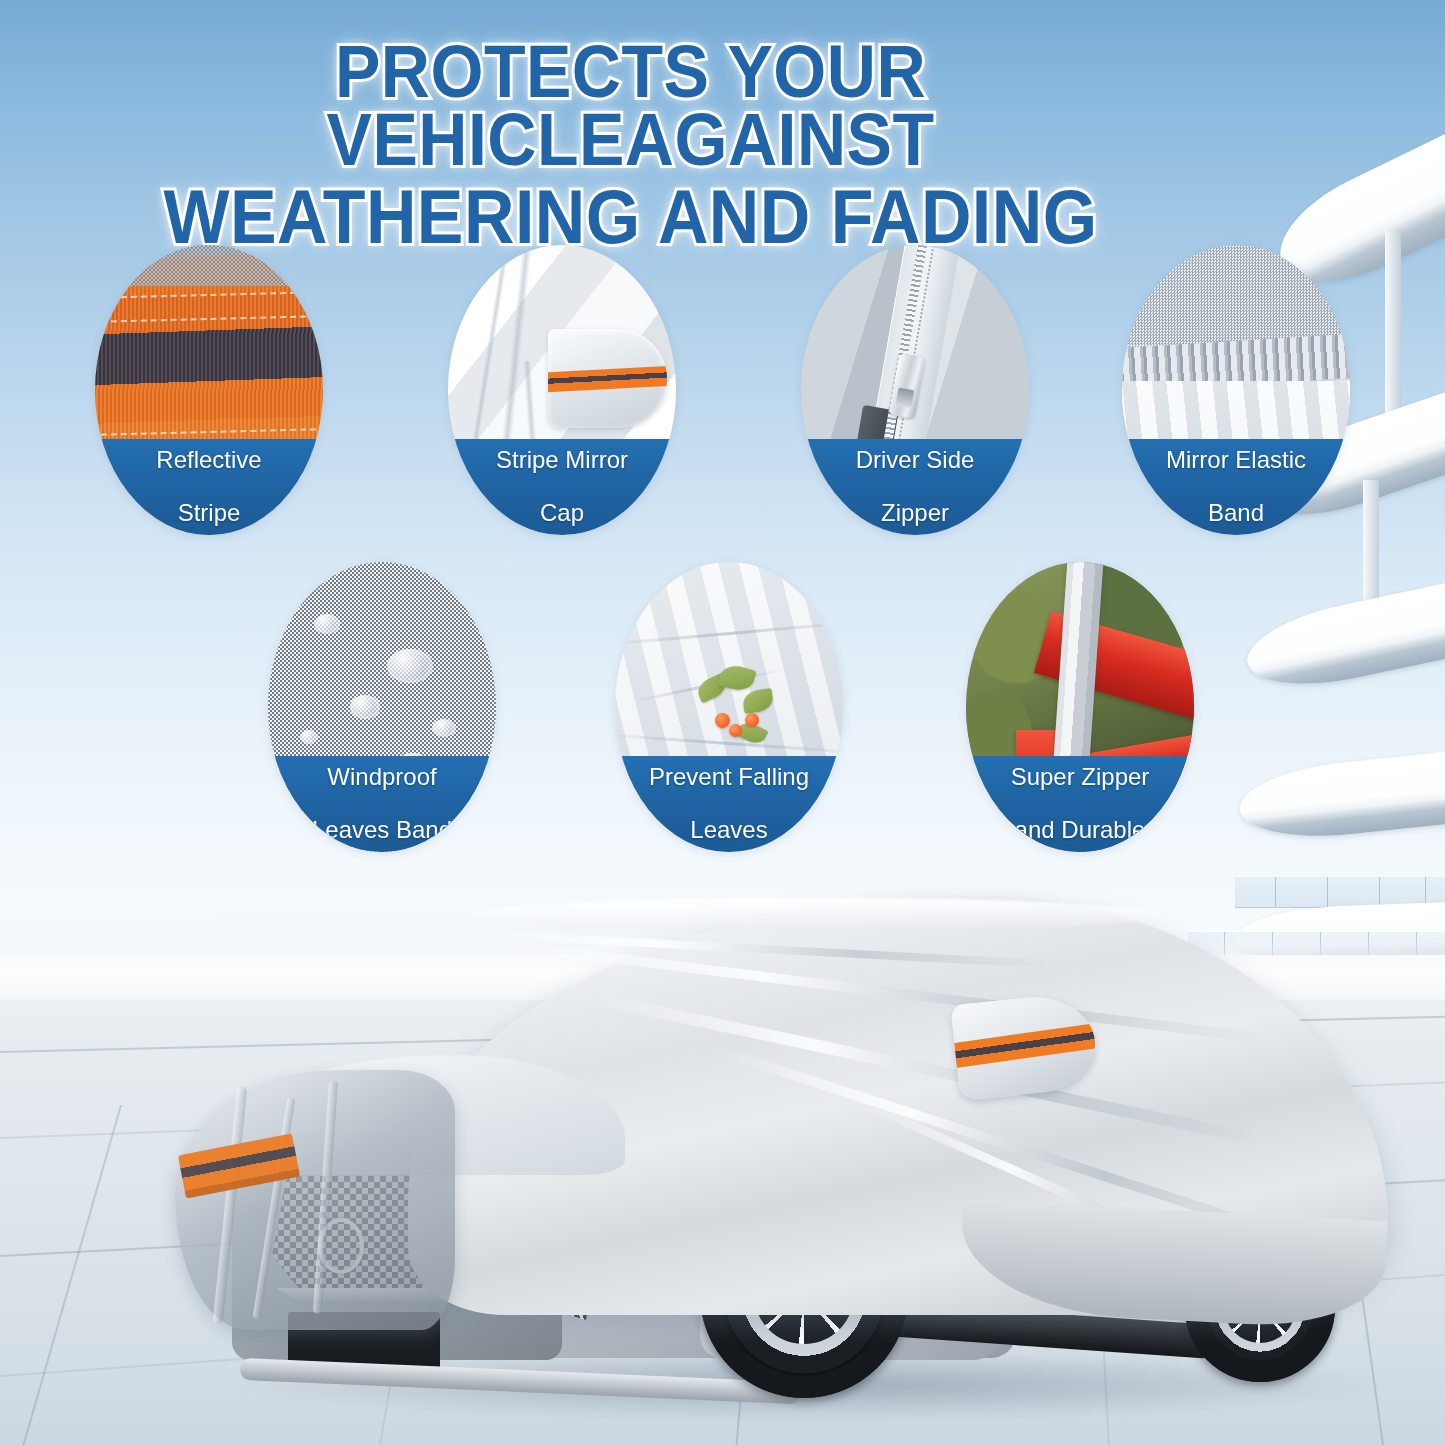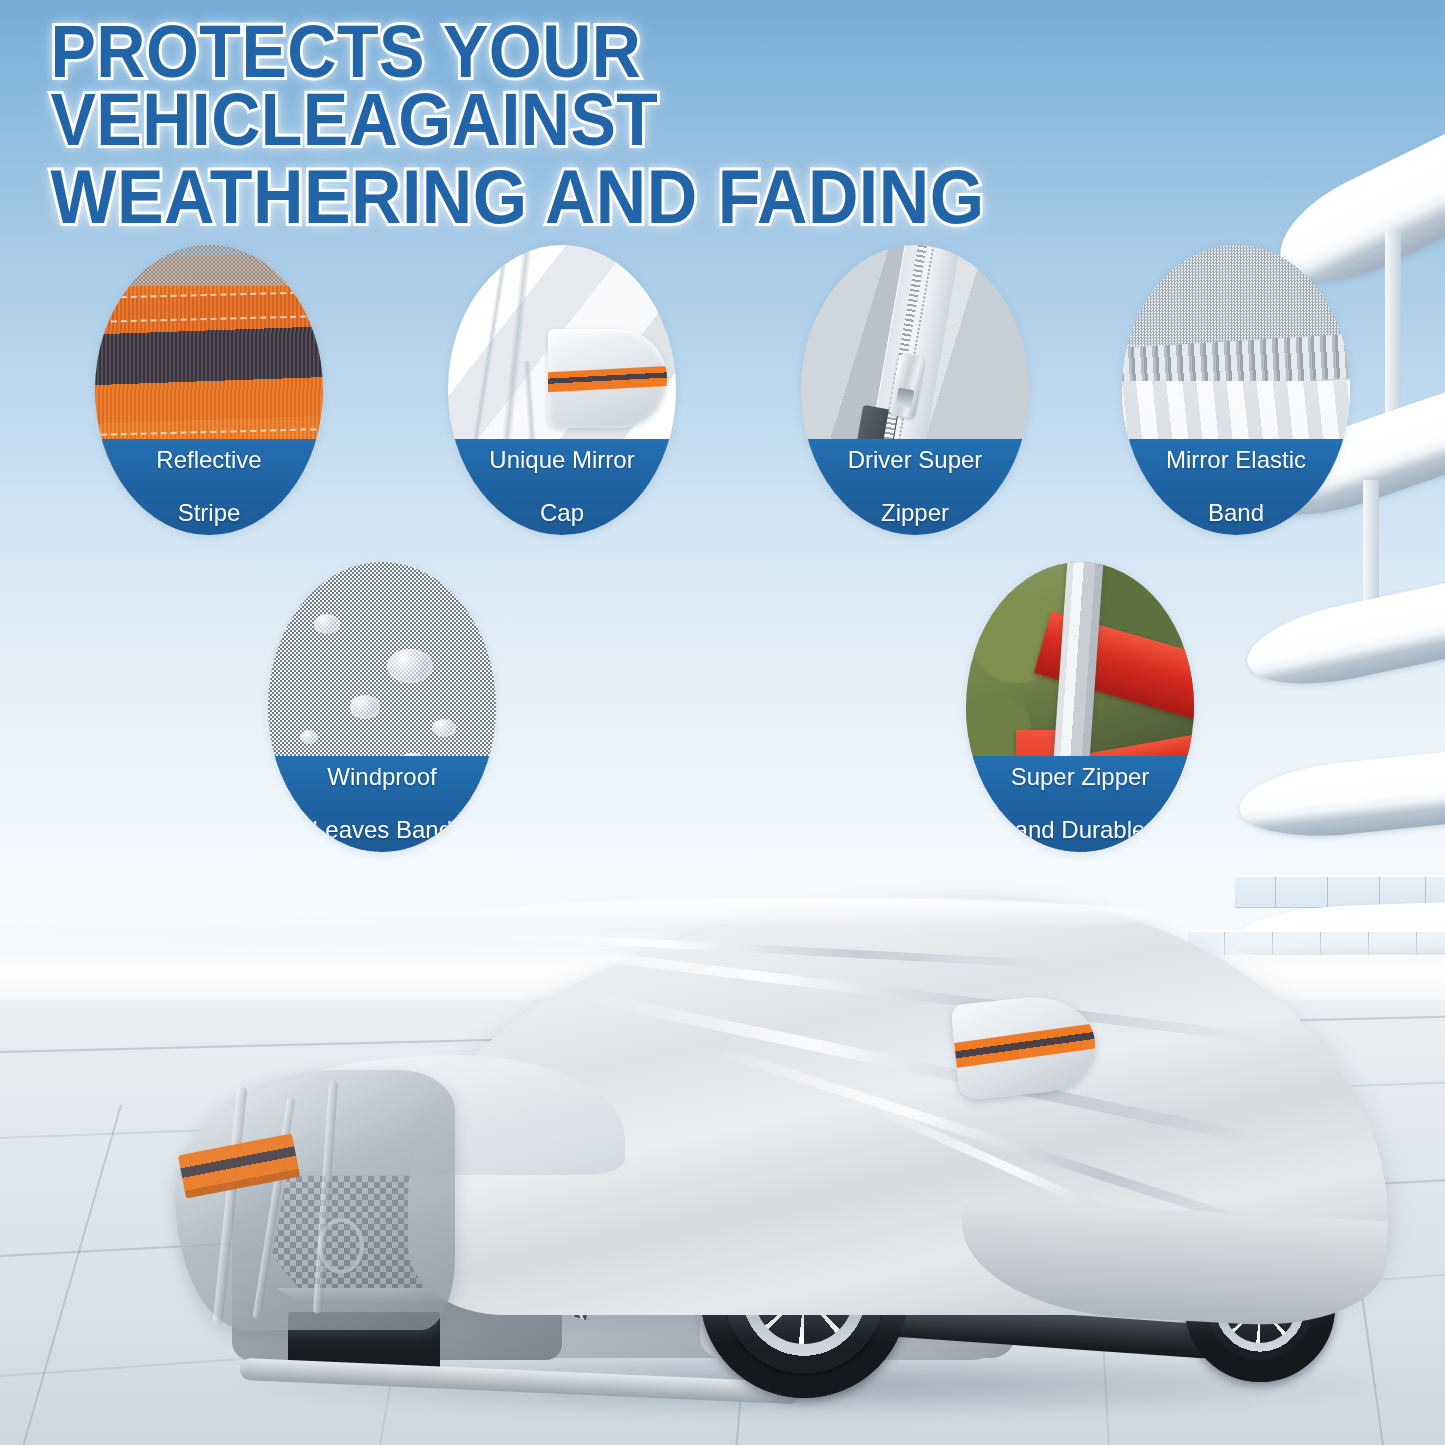--- a/index.html
+++ b/index.html
@@ -86,21 +86,21 @@
     border-top:2px solid rgba(255,255,255,.95);
   }
   .deck-rail .mull{position:absolute;top:0;width:1px;height:26px;background:rgba(150,175,196,.7);}
   .deck-slab{
     position:absolute;left:1170px;top:955px;width:290px;height:18px;
     background:linear-gradient(180deg,#eef4f8,#cfdce6);
   }
 
   
   .headline{
-    position:absolute;left:0;top:18px;width:1261px;text-align:left;
+    position:absolute;left:0;top:38px;width:1261px;text-align:center;
     line-height:.92;letter-spacing:.5px;
     font-family:"Liberation Sans","DejaVu Sans",sans-serif;
     font-weight:700;font-stretch:condensed;
   }
   .headline .ln{
     display:block;
     font-size:74px;
     color:#2164a8;
     -webkit-text-stroke:6px #ffffff;
     paint-order:stroke fill;
@@ -525,39 +525,39 @@
       <div class="photo tex-mirror">
         <div class="fold" style="left:26%;top:-10%;width:10px;height:120%;transform:rotate(6deg)"></div>
         <div class="fold" style="left:14%;top:-10%;width:7px;height:120%;transform:rotate(9deg)"></div>
         <div class="fold" style="left:36%;top:40%;width:8px;height:70%;transform:rotate(-4deg)"></div>
         <div class="pocket">
             <div class="stripe"></div>
           </div>
       </div>
       <div class="banner">
         <span>
-          <span>Unique Mirror</span><br>
+          <span>Stripe Mirror</span><br>
           <span>Cap</span>
         </span>
       </div>
     </div>
   </div>
 
   <div class="feature" style="left:801px;top:245px;">
     <div class="disc">
       <div class="photo tex-zipper">
         <div class="tape"></div>
         <div class="gap"></div>
         <div class="teeth"></div>
         <div class="seam2"></div>
         <div class="pull"></div>
       </div>
       <div class="banner">
         <span>
-          <span>Driver Super</span><br>
+          <span>Driver Side</span><br>
           <span>Zipper</span>
         </span>
       </div>
     </div>
   </div>
 
   <div class="feature" style="left:1122px;top:245px;">
     <div class="disc">
       <div class="photo tex-elastic">
         <div class="grain"></div>
@@ -585,20 +585,42 @@
       </div>
       <div class="banner">
         <span>
           <span>Windproof</span><br>
           <span>Leaves Band</span>
         </span>
       </div>
     </div>
   </div>
 
+  <div class="feature" style="left:615px;top:562px;">
+    <div class="disc">
+      <div class="photo tex-leaves">
+        <div class="crease" style="left:-10%;top:24%;width:120%;transform:rotate(-5deg)"></div>
+        <div class="crease" style="left:-10%;top:62%;width:120%;transform:rotate(4deg)"></div>
+        <div class="crease" style="left:6%;top:42%;width:70%;transform:rotate(-12deg)"></div>
+        <div class="leaf" style="left:36%;top:40%;width:30px;height:20px;transform:rotate(-24deg)"></div>
+        <div class="leaf" style="left:46%;top:36%;width:34px;height:24px;transform:rotate(16deg)"></div>
+        <div class="leaf" style="left:56%;top:44%;width:30px;height:22px;transform:rotate(-8deg)"></div>
+        <div class="leaf" style="left:54%;top:56%;width:28px;height:18px;transform:rotate(28deg)"></div>
+        <div class="berry" style="left:44%;top:52%;width:15px;height:15px"></div>
+        <div class="berry" style="left:50%;top:56%;width:13px;height:13px"></div>
+        <div class="berry" style="left:57%;top:52%;width:14px;height:14px"></div>
+      </div>
+      <div class="banner">
+        <span>
+          <span>Prevent Falling</span><br>
+          <span>Leaves</span>
+        </span>
+      </div>
+    </div>
+  </div>
 
   <div class="feature" style="left:966px;top:562px;">
     <div class="disc">
       <div class="photo tex-durable">
         <div class="redbar" style="left:32%;top:26%;width:86%;height:22%;transform:rotate(16deg);"></div>
         <div class="redbar" style="left:48%;top:62%;width:70%;height:16%;transform:rotate(-10deg);"></div>
         <div class="redbar" style="left:22%;top:58%;width:18%;height:44%;"></div>
         <div class="strap"></div>
 
       </div>

